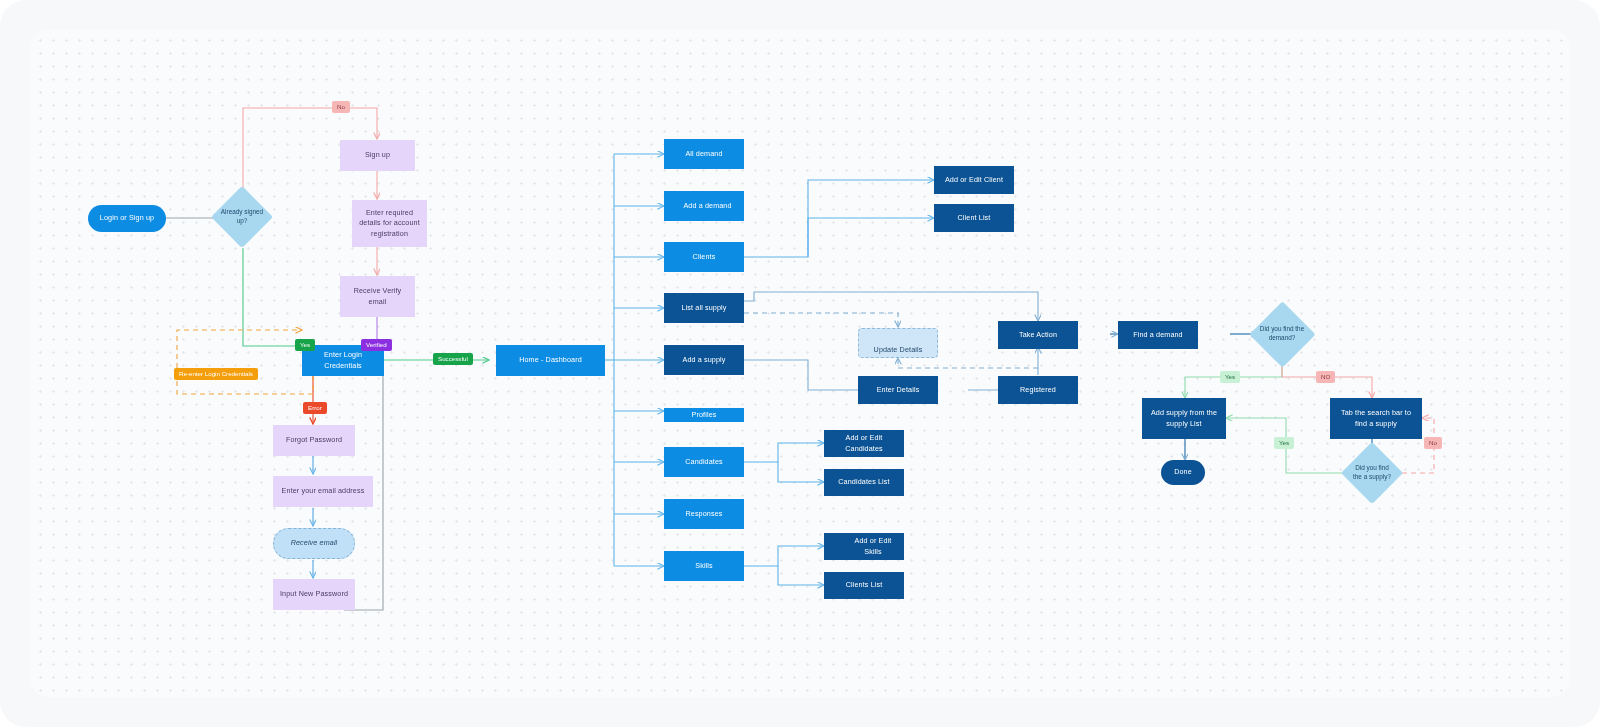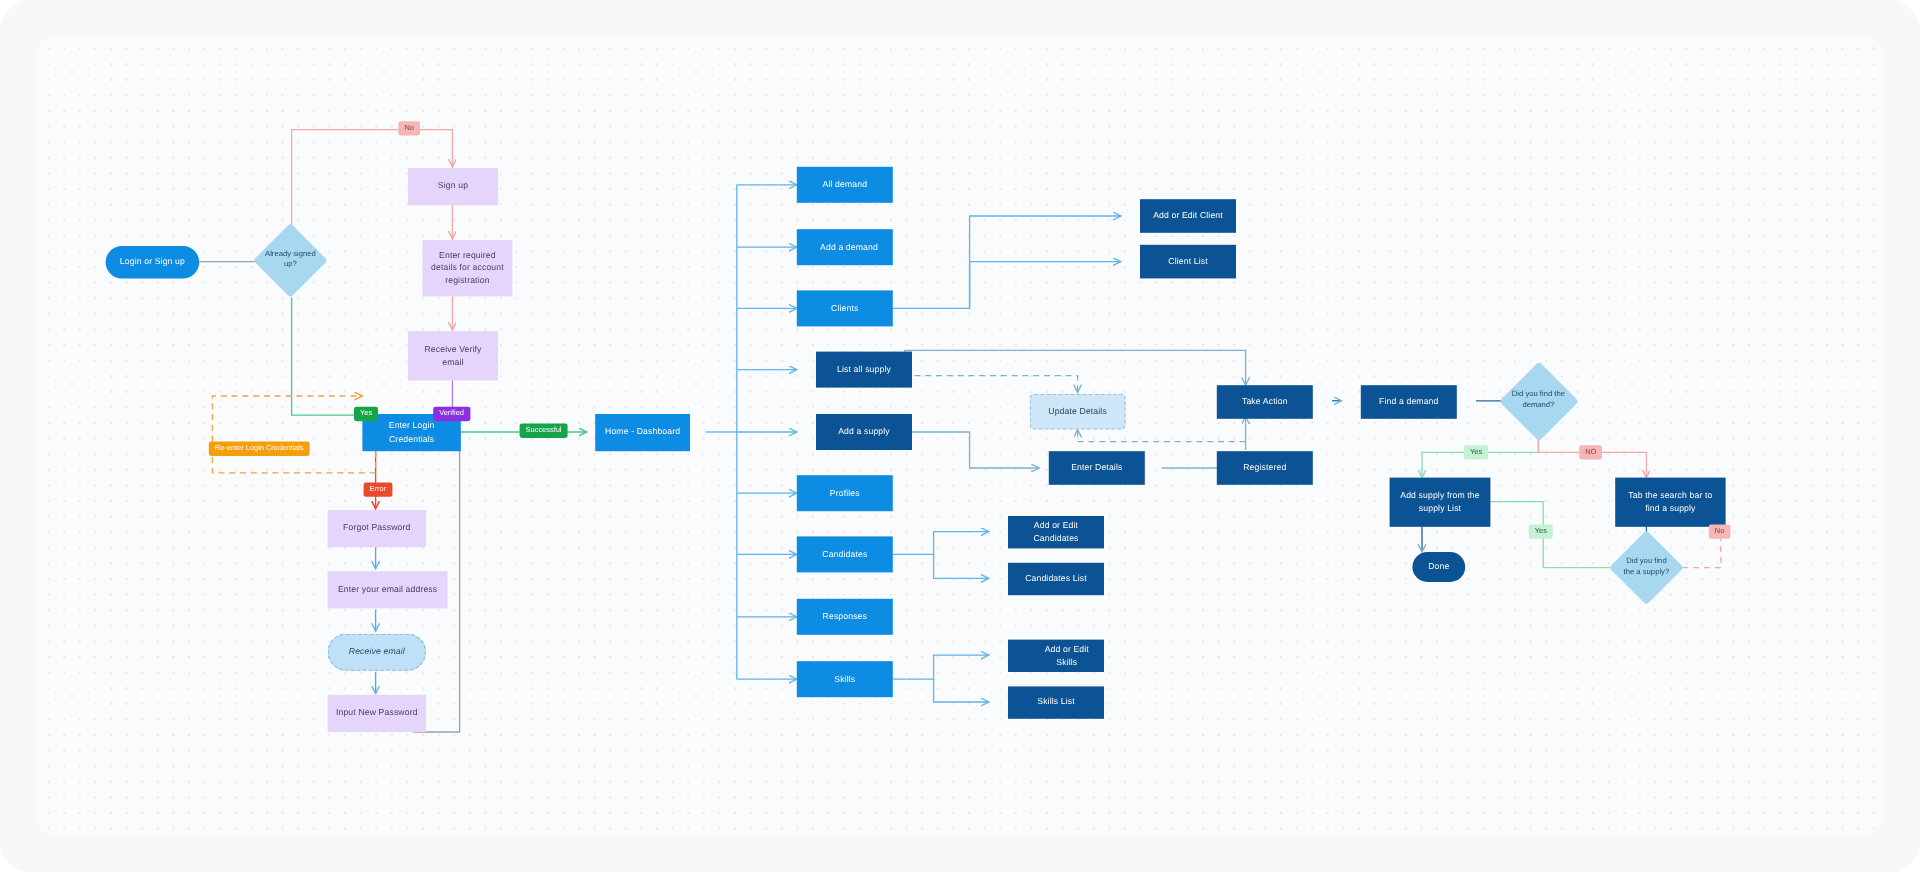--- a/index.html
+++ b/index.html
@@ -35,21 +35,21 @@
     display: flex; align-items: center; justify-content: center;
     text-align: center;
     color: #ffffff;
     font-size: 7.2px;
     line-height: 1.45;
     letter-spacing: .12px;
     padding: 2px 5px;
     z-index: 5;
   }
   .n-blue      { background: #0d8ce3; }
-  .n-darkblue  { background: #0b5394; margin-left: 16px; }
+  .n-darkblue  { background: #0b5394; }
   .n-purple    { background: #e6d5fa; color: #4b3a63; }
   .n-pill      { border-radius: 20px; }
   .n-dashed    { background: #cfe6f9; color: #22486a; border: 1px dashed #8fb9d8; border-radius: 4px; }
   .n-dashround { background: #bfe0f7; color: #23496b; border: 1px dashed #86b4d6; border-radius: 18px; font-style: italic; }
   .diamond {
     position: absolute; z-index: 5;
     display: flex; align-items: center; justify-content: center;
   }
   .diamond .dshape {
     position: absolute; left: 0; top: 0; width: 100%; height: 100%;
@@ -229,60 +229,60 @@
     </div>
 
     <div class="node n-dashround" style="left:243px; top:498px; width:82px; height:31px;">
       <span>Receive email</span>
     </div>
 
     <div class="node n-purple" style="left:243px; top:549px; width:82px; height:31px;">
       <span>Input New Password</span>
     </div>
 
-    <div class="node n-blue" style="left:466px; top:315px; width:79px; height:31px;align-items:center;">
+    <div class="node n-blue" style="left:466px; top:315px; width:109px; height:31px;align-items:center;">
       <span>Home - Dashboard</span>
     </div>
 
     <div class="node n-blue" style="left:634px; top:109px; width:80px; height:30px;">
       <span>All demand</span>
     </div>
     <div class="node n-blue" style="left:634px; top:161px; width:80px; height:30px;padding-left:12px;">
       <span>Add a demand</span>
     </div>
     <div class="node n-blue" style="left:634px; top:212px; width:80px; height:30px;">
       <span>Clients</span>
     </div>
     <div class="node n-darkblue" style="left:634px; top:263px; width:80px; height:30px;">
       <span>List all supply</span>
     </div>
     <div class="node n-darkblue" style="left:634px; top:315px; width:80px; height:30px;">
       <span>Add a supply</span>
     </div>
-    <div class="node n-blue" style="left:634px; top:366px; width:80px; height:30px;">
+    <div class="node n-blue" style="left:634px; top:378px; width:80px; height:14px;">
       <span>Profiles</span>
     </div>
     <div class="node n-blue" style="left:634px; top:417px; width:80px; height:30px;">
       <span>Candidates</span>
     </div>
     <div class="node n-blue" style="left:634px; top:469px; width:80px; height:30px;">
       <span>Responses</span>
     </div>
     <div class="node n-blue" style="left:634px; top:521px; width:80px; height:30px;">
       <span>Skills</span>
     </div>
 
     <div class="node n-darkblue" style="left:904px; top:136px; width:80px; height:28px;">
       <span>Add or Edit Client</span>
     </div>
     <div class="node n-darkblue" style="left:904px; top:174px; width:80px; height:28px;">
       <span>Client List</span>
     </div>
 
-    <div class="node n-dashed" style="left:828px; top:298px; width:80px; height:30px;">
+    <div class="node n-dashed" style="left:828px; top:298px; width:80px; height:30px;align-items:flex-end;">
       <span>Update Details</span>
     </div>
     <div class="node n-darkblue" style="left:968px; top:291px; width:80px; height:28px;">
       <span>Take Action</span>
     </div>
     <div class="node n-darkblue" style="left:828px; top:346px; width:80px; height:28px;">
       <span>Enter Details</span>
     </div>
     <div class="node n-darkblue" style="left:968px; top:346px; width:80px; height:28px;">
       <span>Registered</span>
@@ -315,21 +315,21 @@
     <div class="node n-darkblue" style="left:794px; top:400px; width:80px; height:27px;">
       <span>Add or Edit Candidates</span>
     </div>
     <div class="node n-darkblue" style="left:794px; top:439px; width:80px; height:27px;">
       <span>Candidates  List</span>
     </div>
     <div class="node n-darkblue" style="left:794px; top:503px; width:80px; height:27px;padding-left:23px;">
       <span>Add or Edit Skills</span>
     </div>
     <div class="node n-darkblue" style="left:794px; top:542px; width:80px; height:27px;">
-      <span>Skills  List</span>
+      <span>Clients  List</span>
     </div>
 
     <div class="elabel lb-pink" style="left:302px; top:71px;">No</div>
     <div class="elabel lb-green" style="left:265px; top:309px;">Yes</div>
     <div class="elabel lb-purple" style="left:331px; top:309px;">Verified</div>
     <div class="elabel lb-orange" style="left:144px; top:338px;">Re-enter Login Credentials</div>
     <div class="elabel lb-red" style="left:273px; top:372px;">Error</div>
     <div class="elabel lb-green" style="left:403px; top:323px;">Successful</div>
     <div class="elabel lb-mint" style="left:1190px; top:341px;">Yes</div>
     <div class="elabel lb-pink" style="left:1286px; top:341px;">NO</div>

